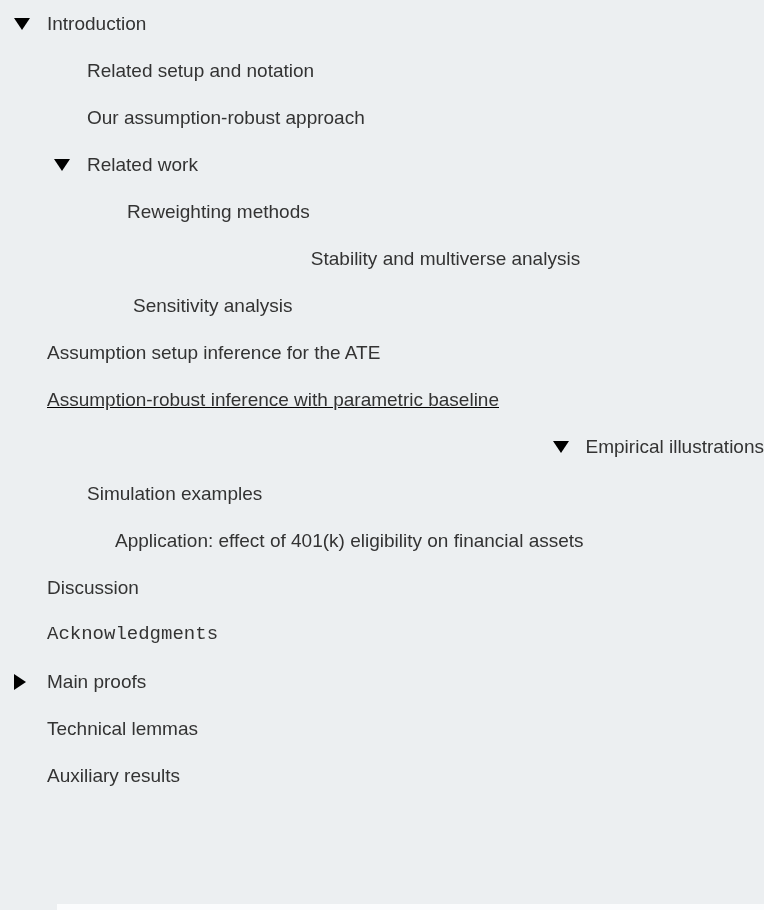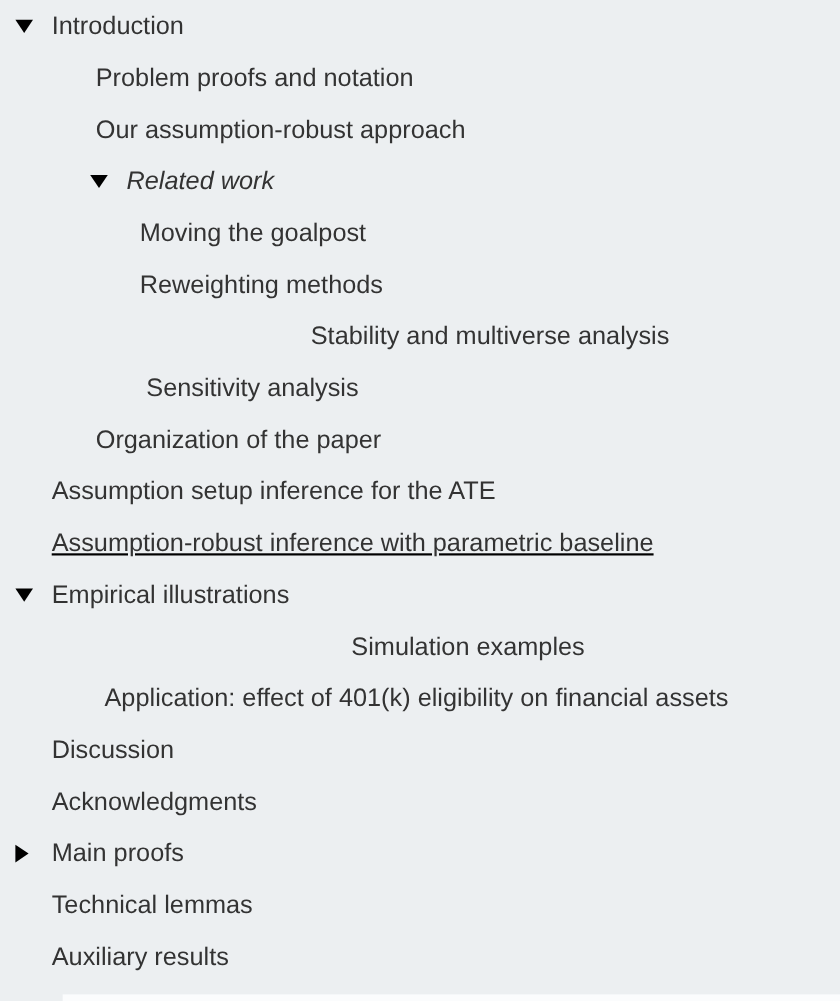--- a/index.html
+++ b/index.html
@@ -50,21 +50,21 @@
   .tri-right::before {
     content: "";
     display: block;
     width: 0;
     height: 0;
     border-top: 8px solid transparent;
     border-bottom: 8px solid transparent;
     border-left: 12px solid var(--marker-color, #000);
   }
   .label {
-    font-size: 23px;
+    font-size: 19px;
     line-height: 47px;
     color: var(--text-color, #333);
     white-space: nowrap;
   }
   #bottom-strip {
     position: absolute;
     left: 57px;
     right: 0;
     bottom: 0;
     height: 6px;
@@ -75,75 +75,67 @@
 <body>
 
 <div id="toc-panel">
   <div id="toc-list">
       <div class="toc-row" style="padding-left: 14px;">
     <span class="marker tri-down"></span>
     <span class="label">Introduction</span>
   </div>
       <div class="toc-row" style="padding-left: 54px;">
     <span class="marker"></span>
-    <span class="label">Problem proofs and notation</span>
+    <span class="label">Related setup and notation</span>
   </div>
       <div class="toc-row" style="padding-left: 54px;">
     <span class="marker"></span>
     <span class="label">Our assumption-robust approach</span>
   </div>
-      <div class="toc-row" style="padding-left: 82px; font-style: italic;">
+      <div class="toc-row" style="padding-left: 54px;">
     <span class="marker tri-down"></span>
     <span class="label">Related work</span>
-  </div>
-      <div class="toc-row" style="padding-left: 94px;">
-    <span class="marker"></span>
-    <span class="label">Moving the goalpost</span>
   </div>
       <div class="toc-row" style="padding-left: 94px;">
     <span class="marker"></span>
     <span class="label">Reweighting methods</span>
   </div>
       <div class="toc-row" style="padding-left: 94px; justify-content: center;">
     <span class="marker"></span>
     <span class="label">Stability and multiverse analysis</span>
   </div>
       <div class="toc-row" style="padding-left: 100px;">
     <span class="marker"></span>
     <span class="label">Sensitivity analysis</span>
   </div>
-      <div class="toc-row" style="padding-left: 54px;">
-    <span class="marker"></span>
-    <span class="label">Organization of the paper</span>
-  </div>
       <div class="toc-row" style="padding-left: 14px;">
     <span class="marker"></span>
     <span class="label">Assumption setup inference for the ATE</span>
   </div>
       <div class="toc-row" style="padding-left: 14px; text-decoration: underline;">
     <span class="marker"></span>
     <span class="label">Assumption-robust inference with parametric baseline</span>
   </div>
-      <div class="toc-row" style="padding-left: 14px;">
+      <div class="toc-row" style=" justify-content: flex-end;">
     <span class="marker tri-down"></span>
     <span class="label">Empirical illustrations</span>
   </div>
-      <div class="toc-row" style="padding-left: 54px; justify-content: center;">
+      <div class="toc-row" style="padding-left: 54px;">
     <span class="marker"></span>
     <span class="label">Simulation examples</span>
   </div>
-      <div class="toc-row" style="padding-left: 62px;">
+      <div class="toc-row" style="padding-left: 82px;">
     <span class="marker"></span>
     <span class="label">Application: effect of 401(k) eligibility on financial assets</span>
   </div>
       <div class="toc-row" style="padding-left: 14px;">
     <span class="marker"></span>
     <span class="label">Discussion</span>
   </div>
-      <div class="toc-row" style="padding-left: 14px;">
+      <div class="toc-row" style="padding-left: 14px; font-family: Liberation Mono, monospace;">
     <span class="marker"></span>
     <span class="label">Acknowledgments</span>
   </div>
       <div class="toc-row" style="padding-left: 14px;">
     <span class="marker tri-right"></span>
     <span class="label">Main proofs</span>
   </div>
       <div class="toc-row" style="padding-left: 14px;">
     <span class="marker"></span>
     <span class="label">Technical lemmas</span>

